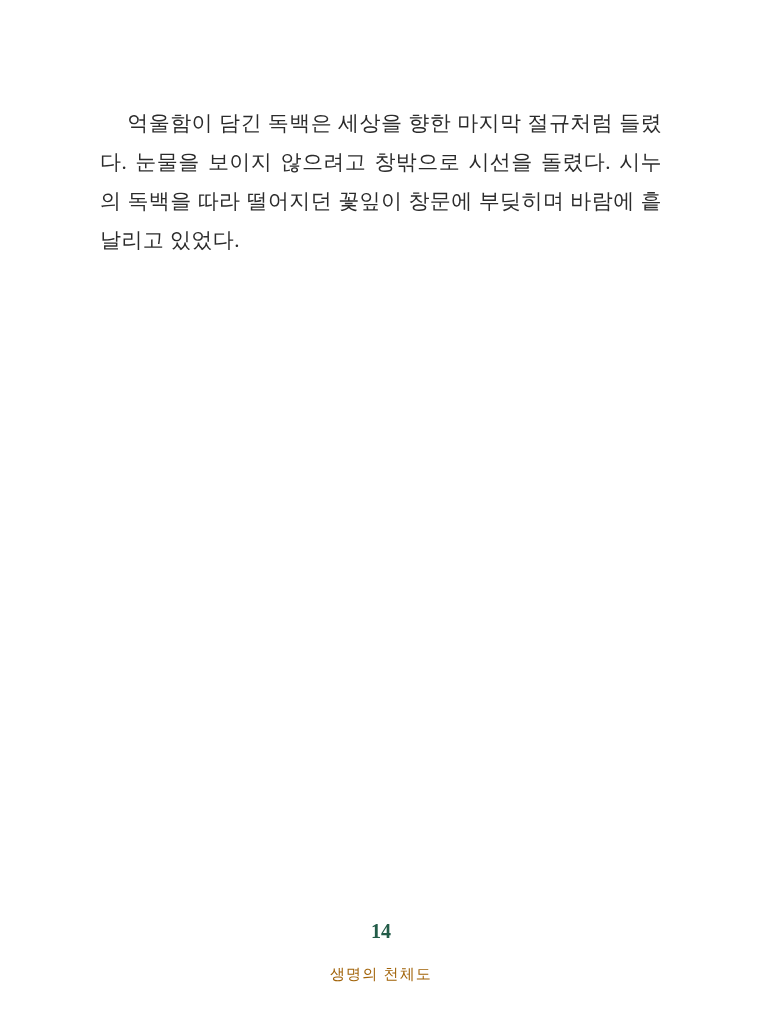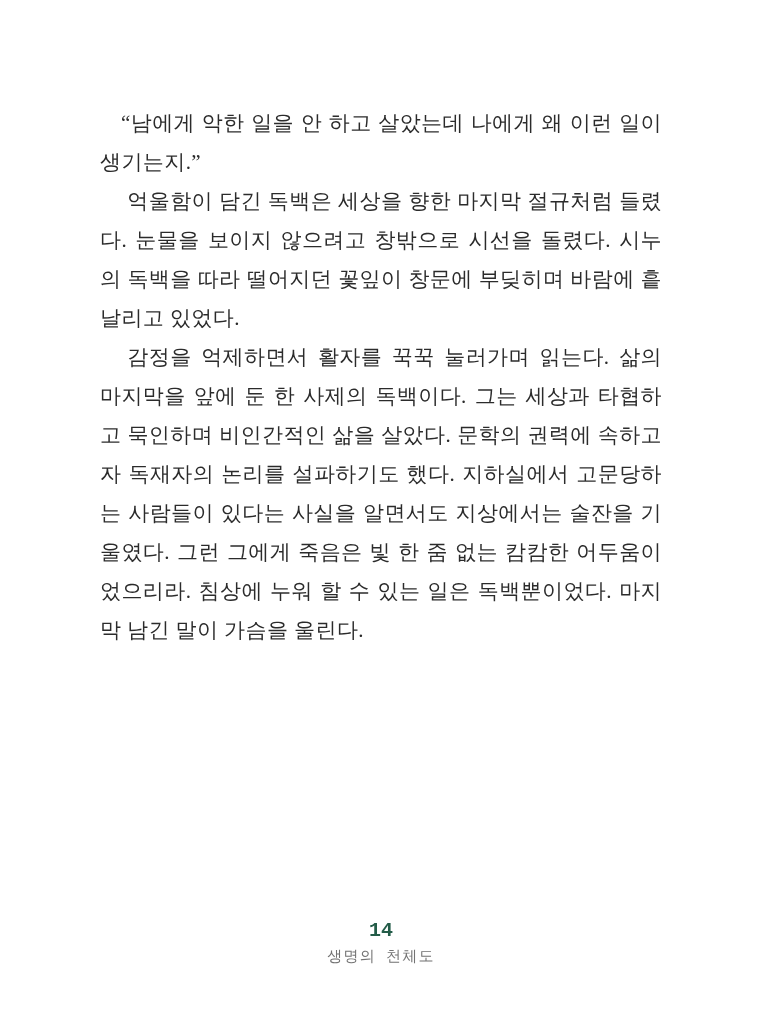--- a/index.html
+++ b/index.html
@@ -33,45 +33,42 @@
   }
   .para.dialogue {
     text-indent: 1.0em;
   }
   .footer {
     position: absolute;
     left: 100px;
     width: 562px;
     top: 918px;
     text-align: center;
-    font-family: Liberation Mono, monospace;
   }
   .page-number {
     font-size: 20px;
     line-height: 26px;
     font-weight: bold;
     color: #235c48;
   }
   .book-title {
-    margin-top: 4px;
+    margin-top: 20px;
     font-size: 15px;
     line-height: 20px;
-    color: #737373;
+    color: #a16207;
     letter-spacing: 0.08em;
   }
 </style>
 </head>
 <body>
 
 <div class="page">
 
   <div class="text-block">
-    <p class="para dialogue">“남에게 악한 일을 안 하고 살았는데 나에게 왜 이런 일이 생기는지.”</p>
     <p class="para">억울함이 담긴 독백은 세상을 향한 마지막 절규처럼 들렸다. 눈물을 보이지 않으려고 창밖으로 시선을 돌렸다. 시누의 독백을 따라 떨어지던 꽃잎이 창문에 부딪히며 바람에 흩날리고 있었다.</p>
-    <p class="para">감정을 억제하면서 활자를 꾹꾹 눌러가며 읽는다. 삶의 마지막을 앞에 둔 한 사제의 독백이다. 그는 세상과 타협하고 묵인하며 비인간적인 삶을 살았다. 문학의 권력에 속하고자 독재자의 논리를 설파하기도 했다. 지하실에서 고문당하는 사람들이 있다는 사실을 알면서도 지상에서는 술잔을 기울였다. 그런 그에게 죽음은 빛 한 줌 없는 캄캄한 어두움이었으리라. 침상에 누워 할 수 있는 일은 독백뿐이었다. 마지막 남긴 말이 가슴을 울린다.</p>
   </div>
 
   <div class="footer">
     <div class="page-number">14</div>
     <div class="book-title">생명의 천체도</div>
   </div>
 
 </div>
 
 </body></html>

